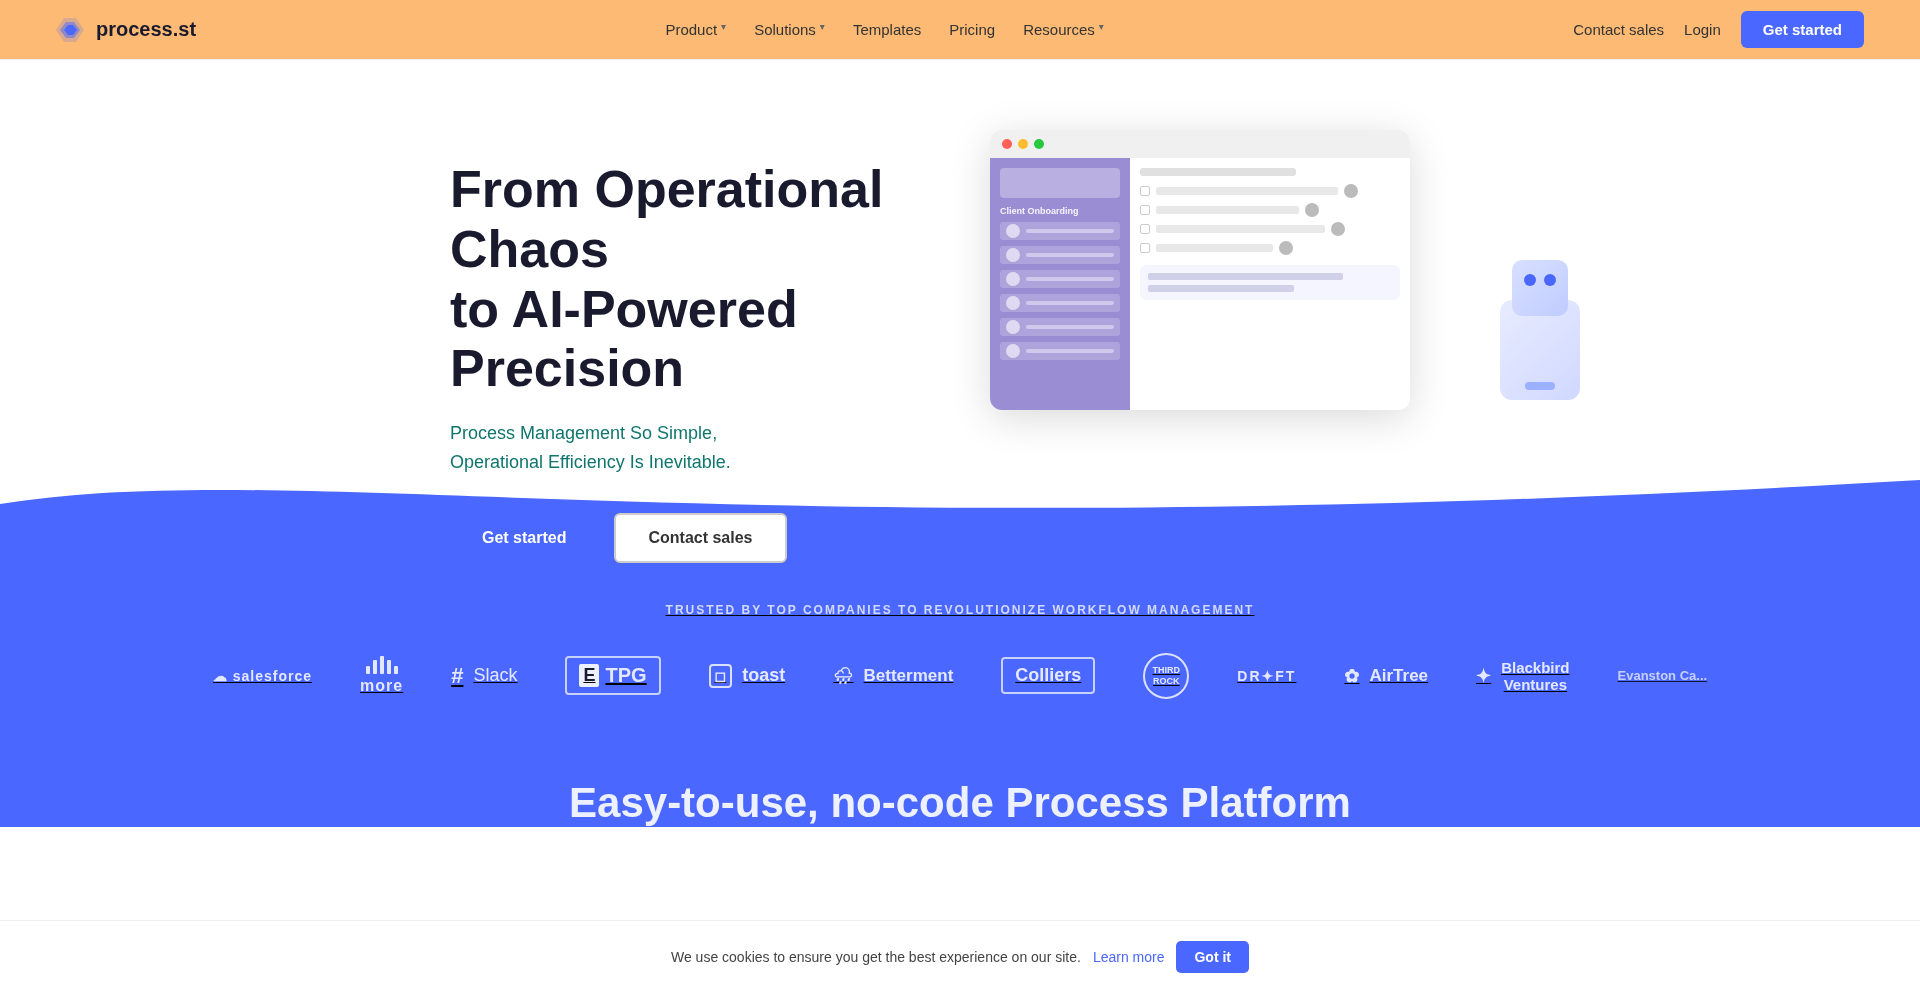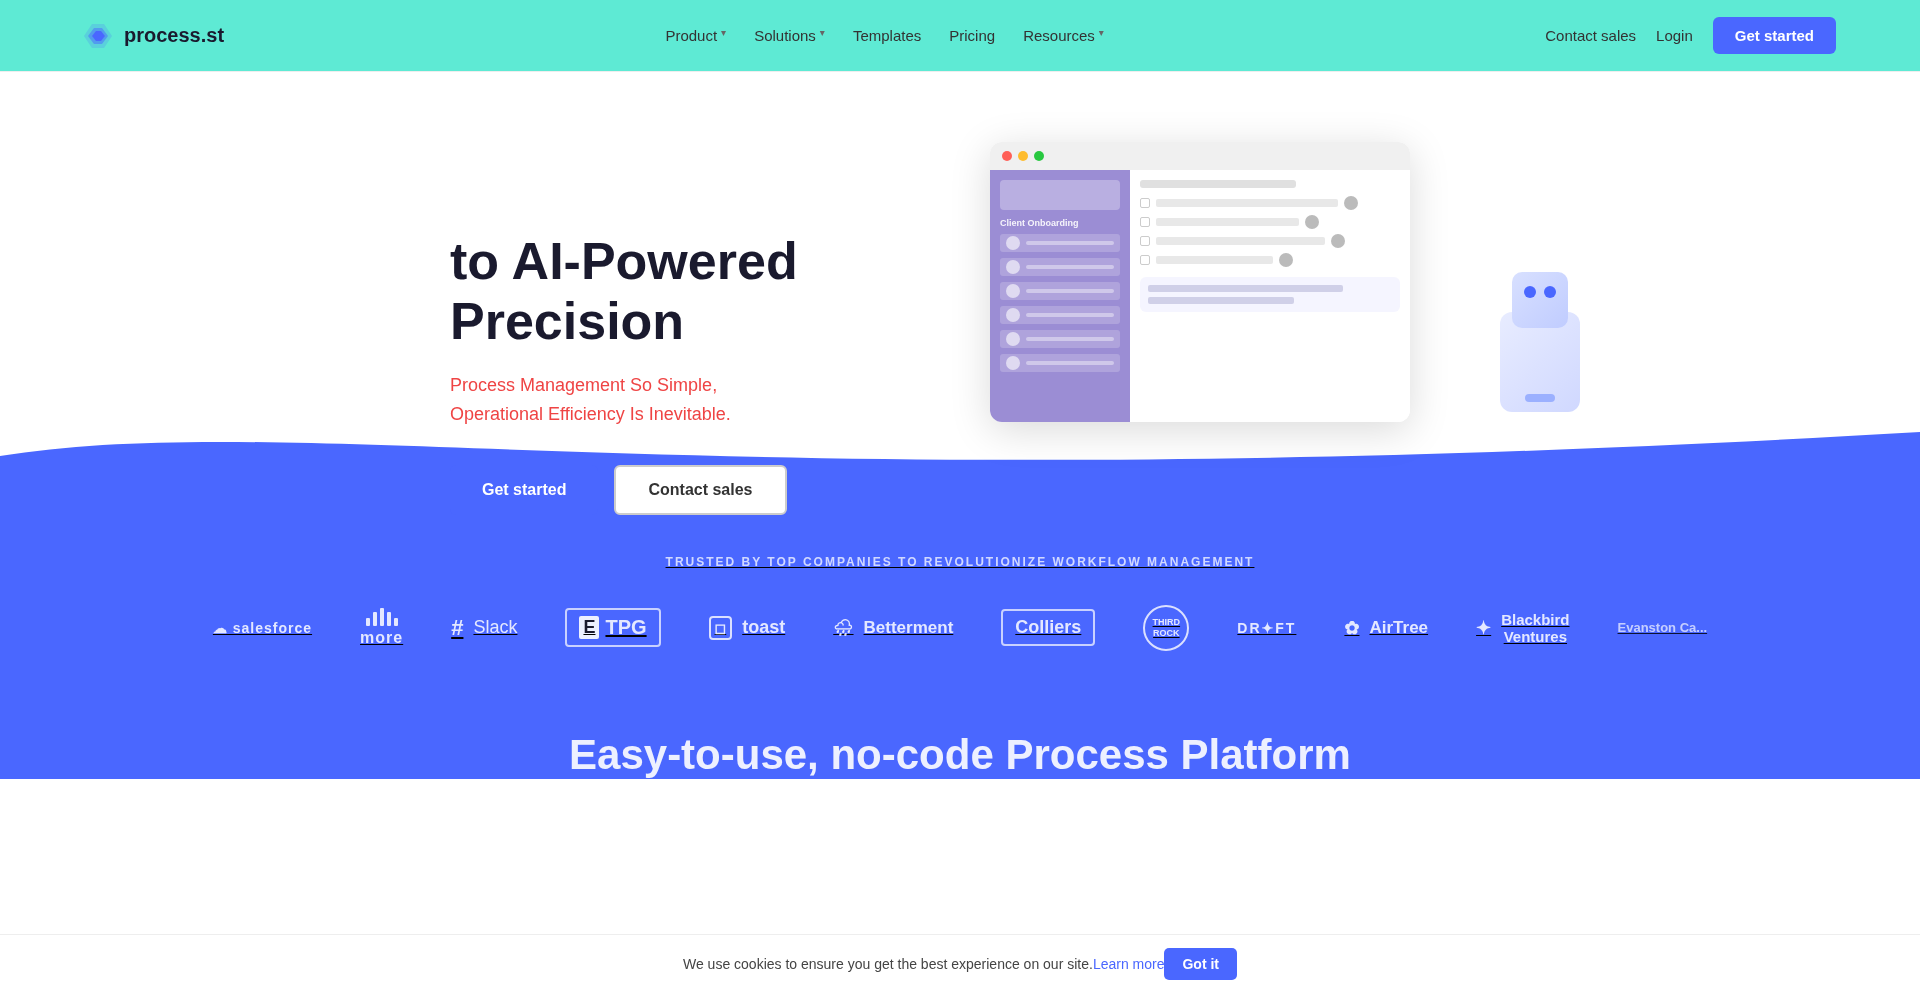--- a/index.html
+++ b/index.html
@@ -1,21 +1,21 @@
 <!DOCTYPE html>
 <html><head>
   <meta charset="utf-8">
   <style>
     * { margin: 0; padding: 0; box-sizing: border-box; }
     body { font-family: -apple-system, BlinkMacSystemFont, 'Segoe UI', sans-serif; overflow-x: hidden; background: #fff; }
 
     
     nav {
       display: flex; align-items: center; justify-content: space-between;
-      padding: 0 84px; height: 72px; background: #5eead4;
+      padding: 0 56px; height: 60px; background: #fdba74;
       border-bottom: 1px solid #eee; position: relative; z-index: 100;
     }
     .nav-logo { display: flex; align-items: center; gap: 8px; text-decoration: none; }
     .nav-logo-icon { width: 32px; height: 32px; }
     .nav-logo-text { font-size: 20px; font-weight: 700; color: #1a1a2e; }
     .nav-links { display: flex; align-items: center; gap: 28px; }
     .nav-link { font-size: 15px; color: #333; text-decoration: none; cursor: pointer; display: flex; gap: 4px; }
     .chevron { font-size: 10px; color: #666; }
     .nav-actions { display: flex; align-items: center; gap: 20px; }
     .nav-contact { font-size: 15px; color: #333; cursor: pointer; }
@@ -27,21 +27,21 @@
 
     
     .hero {
       display: flex; align-items: flex-start; justify-content: center;
       padding: 80px 60px 0; min-height: 420px; position: relative; overflow: hidden;
       background: #fff;
     }
     .hero-content { max-width: 480px; padding-top: 20px; z-index: 2; }
     .hero-title { font-size: 52px; line-height: 1.15; color: #1a1a2e; margin-bottom: 20px; }
     .hero-title .bold { font-weight: 800; }
-    .hero-subtitle { font-size: 18px; color: #ef4444; line-height: 1.6; margin-bottom: 36px; }
+    .hero-subtitle { font-size: 18px; color: #0f766e; line-height: 1.6; margin-bottom: 36px; }
     .hero-buttons { display: flex; gap: 16px; }
     .btn-primary {
       background: #4a67ff; color: #fff; border: none; border-radius: 6px;
       padding: 14px 32px; font-size: 16px; font-weight: 600; cursor: pointer;
     }
     .btn-secondary {
       background: #fff; color: #333; border: 2px solid #ccc; border-radius: 6px;
       padding: 14px 32px; font-size: 16px; font-weight: 600; cursor: pointer;
     }
     .hero-image { flex: 1; max-width: 480px; margin-left: 60px; z-index: 2; }
@@ -94,21 +94,21 @@
     }
     .bottom-teaser-text {
       font-size: 42px; font-weight: 800; color: rgba(255,255,255,0.9);
     }
 
     
     .cookie-banner {
       position: fixed; bottom: 0; left: 0; right: 0;
       background: #fff; border-top: 1px solid #eee;
       display: flex; align-items: center; justify-content: center;
-      gap: 0; padding: 13px 40px; z-index: 999;
+      gap: 12px; padding: 20px 40px; z-index: 999;
       font-size: 14px; color: #444;
     }
     .cookie-link { color: #4a67ff; text-decoration: none; }
     .cookie-btn {
       background: #4a67ff; color: #fff; border: none; border-radius: 5px;
       padding: 8px 18px; font-size: 14px; font-weight: 600; cursor: pointer;
     }
   </style>
 </head>
 <body>
@@ -147,21 +147,21 @@
   <div class="nav-actions">
     <span class="nav-contact">Contact sales</span>
     <span class="nav-login">Login</span>
     <button class="nav-cta">Get started</button>
   </div>
 </nav>
 
 <section class="hero">
   <div class="hero-content">
     <h1 class="hero-title">
-      <br>
+      <span>From Operational Chaos</span><br>
       <span class="bold">to AI-Powered Precision</span>
     </h1>
     <p class="hero-subtitle">
       <span>Process Management So Simple,</span><br>
       <span>Operational Efficiency Is Inevitable.</span>
     </p>
     <div class="hero-buttons">
       <button class="btn-primary">Get started</button>
       <button class="btn-secondary">Contact sales</button>
     </div>

